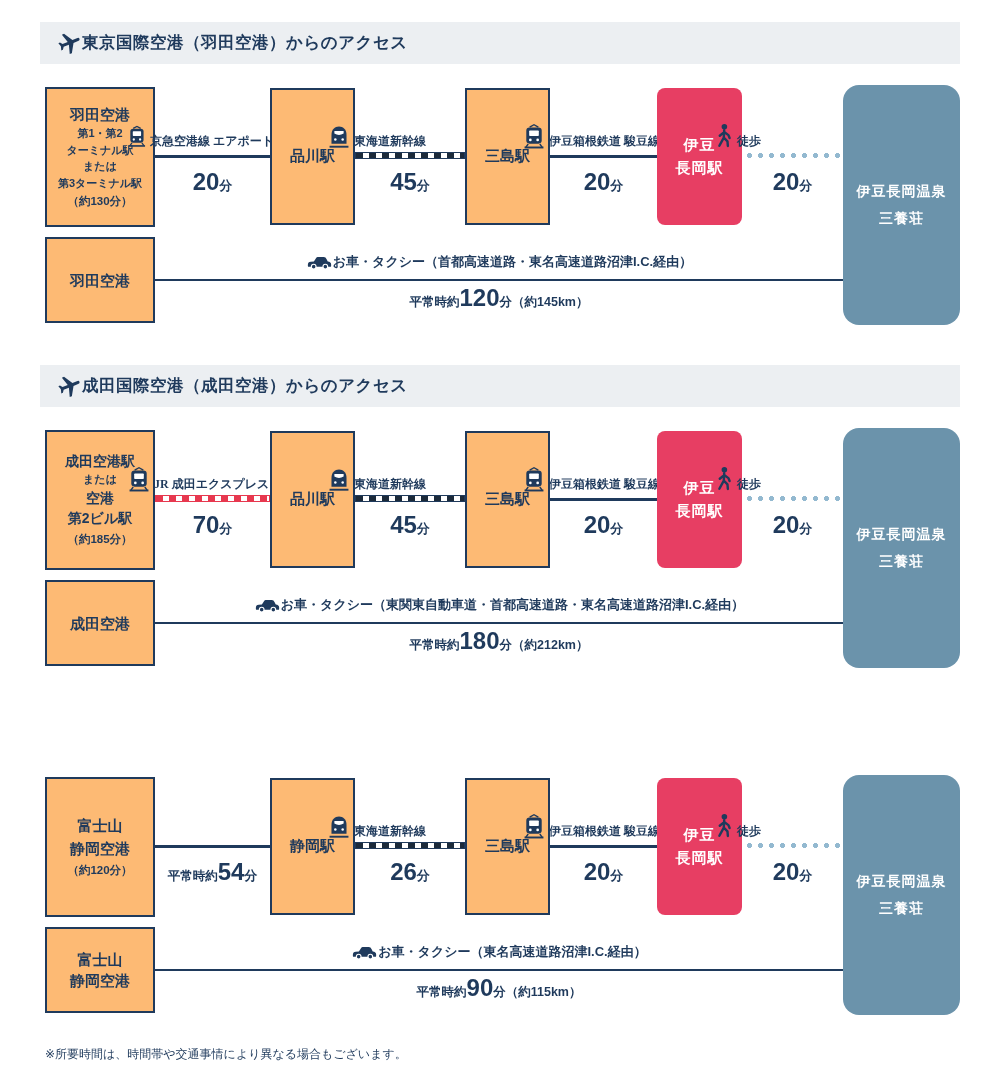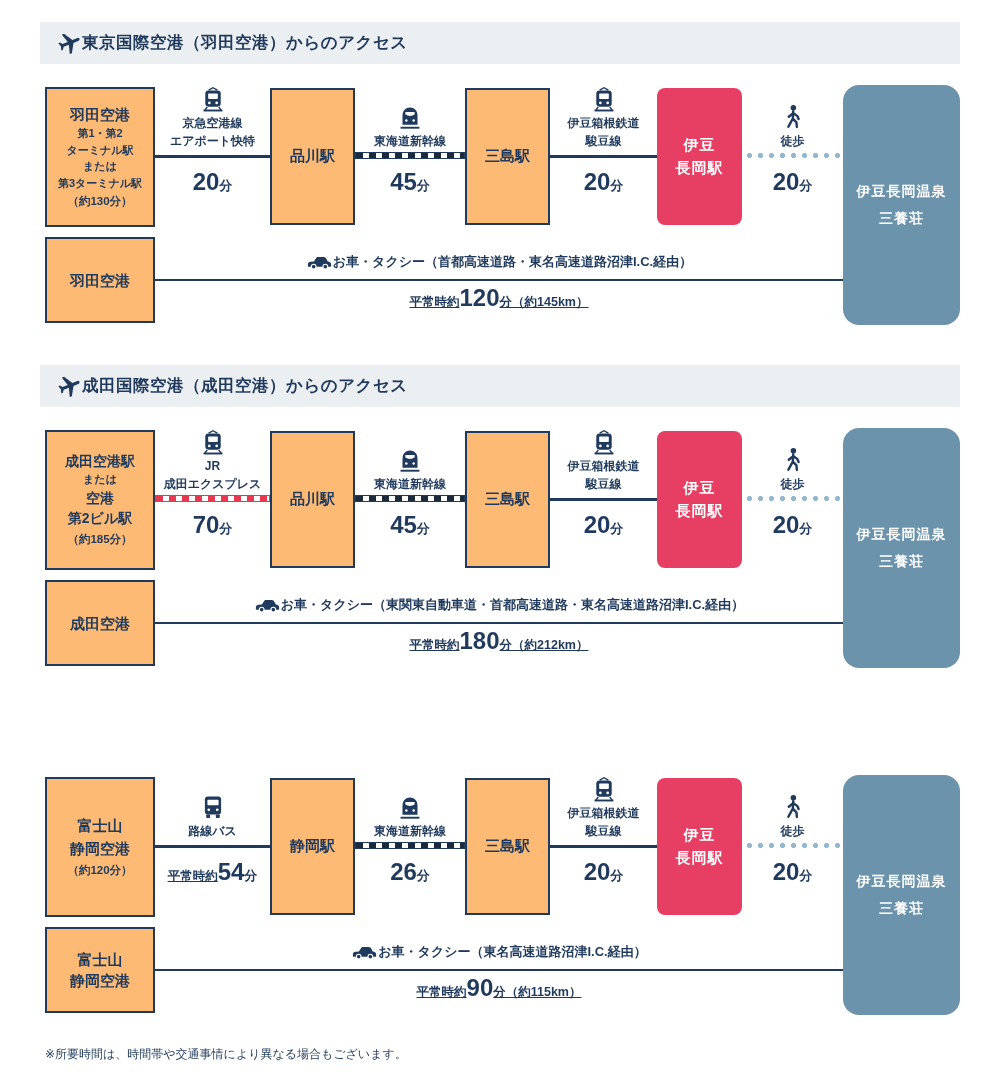--- a/index.html
+++ b/index.html
@@ -22,38 +22,38 @@
     border-radius:8px;color:#fff;display:flex;flex-direction:column;align-items:center;justify-content:center;
     font-size:15px;font-weight:700;line-height:1.5;letter-spacing:1px;}
   .dest{position:absolute;left:803px;top:63px;width:117px;height:240px;background:var(--steel-blue,#6b93ab);
     border-radius:16px;color:#fff;display:flex;flex-direction:column;align-items:center;justify-content:center;
     font-size:14px;font-weight:700;line-height:1.95;letter-spacing:1px;}
   .o-big{font-size:15px;font-weight:700;line-height:1.45;}
   .o-mid{font-size:14px;font-weight:700;line-height:1.4;}
   .o-small{font-size:11px;font-weight:700;line-height:1.4;}
   .o-note{font-size:11.5px;font-weight:700;line-height:1.6;}
   .seg{position:absolute;top:60px;height:150px;}
-  .seg-top{position:absolute;left:-28px;right:-28px;bottom:82px;display:flex;flex-direction:column;align-items:center;gap:3px;}
+  .seg-top{position:absolute;left:-28px;right:-28px;bottom:82px;display:flex;flex-direction:row;align-items:flex-end;gap:3px;font-family:Liberation Serif, serif;}
   .seg-name{font-size:12px;font-weight:700;line-height:1.3;white-space:nowrap;text-align:center;}
   .ic-lg{width:24px;height:27px;color:var(--navy,#1f3a5c);}
   .ic-walk{width:20px;height:27px;color:var(--navy,#1f3a5c);}
   .ic-car{width:27px;height:15px;flex:0 0 auto;color:var(--navy,#1f3a5c);}
   .seg-line{position:absolute;left:0;right:0;}
   .line-solid{top:73px;height:3px;background:var(--navy,#1f3a5c);}
   .line-shinkansen{top:70px;height:5px;border:1px solid var(--navy,#1f3a5c);
     background:repeating-linear-gradient(90deg,var(--shink-dark,#1b2a3a) 0 7px,#ffffff 7px 13px);}
   .line-nex{top:70px;height:5px;border:1px solid var(--nex-red,#e7384f);
     background:repeating-linear-gradient(90deg,var(--nex-red,#e7384f) 0 7px,#ffffff 7px 13px);}
   .line-walk{top:70px;height:7px;
     background-image:radial-gradient(circle,var(--walk-dot,#93b9d0) 0 2.6px,rgba(0,0,0,0) 2.8px);
     background-size:11px 7px;background-repeat:repeat-x;background-position:2px center;}
   .seg-time{position:absolute;left:-32px;right:-32px;top:86px;text-align:center;white-space:nowrap;}
   .t-big{font-size:24px;font-weight:700;}
   .t-unit{font-size:13px;font-weight:700;}
-  .t-prefix{font-size:12.5px;font-weight:700;text-decoration:underline;}
+  .t-prefix{font-size:12.5px;font-weight:700;}
   .car-label{position:absolute;left:115px;top:231px;width:688px;display:flex;align-items:center;justify-content:center;
     gap:0;font-size:13px;font-weight:700;white-space:nowrap;}
   .car-line{position:absolute;left:115px;top:257px;width:688px;height:2px;background:var(--navy,#1f3a5c);}
   .car-time{position:absolute;left:115px;top:262px;width:688px;text-align:center;white-space:nowrap;}
   .footer-note{position:absolute;left:45px;top:1046px;font-size:12px;font-weight:400;}
 </style>
 </head>
 <body>
 
 <svg width="0" height="0" style="position:absolute" aria-hidden="true">
@@ -286,26 +286,20 @@
 
 <section class="section" style="top:712px">
 
   <div class="box origin-tall">
     <div class="o-big">富士山</div>
     <div class="o-big">静岡空港</div>
     <div class="o-note">（約120分）</div>
   </div>
 
   <div class="seg" style="left:115px;width:115px">
-    <div class="seg-top">
-      <svg class="ic-lg">
-          <use href="#sym-bus"></use>
-        </svg>
-      <div class="seg-name">路線バス</div>
-    </div>
     <div class="seg-line line-solid"></div>
     <div class="seg-time"><span class="t-prefix">平常時約</span><span class="t-big">54</span><span class="t-unit">分</span></div>
   </div>
 
   <div class="box station" style="left:230px">
     <span>静岡駅</span>
   </div>
 
   <div class="seg" style="left:315px;width:110px">
     <div class="seg-top">

